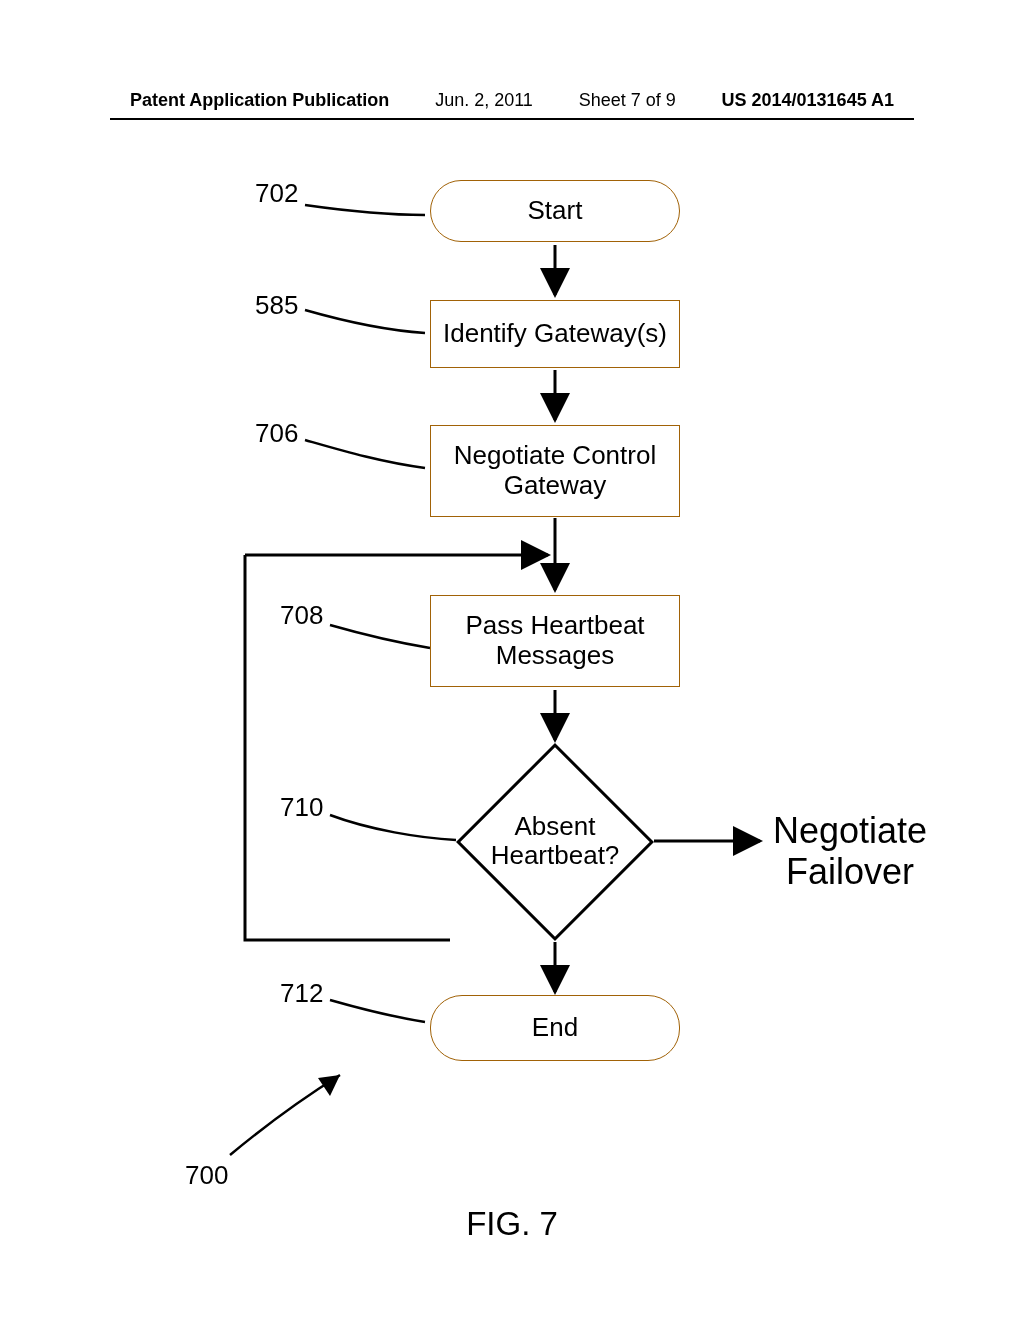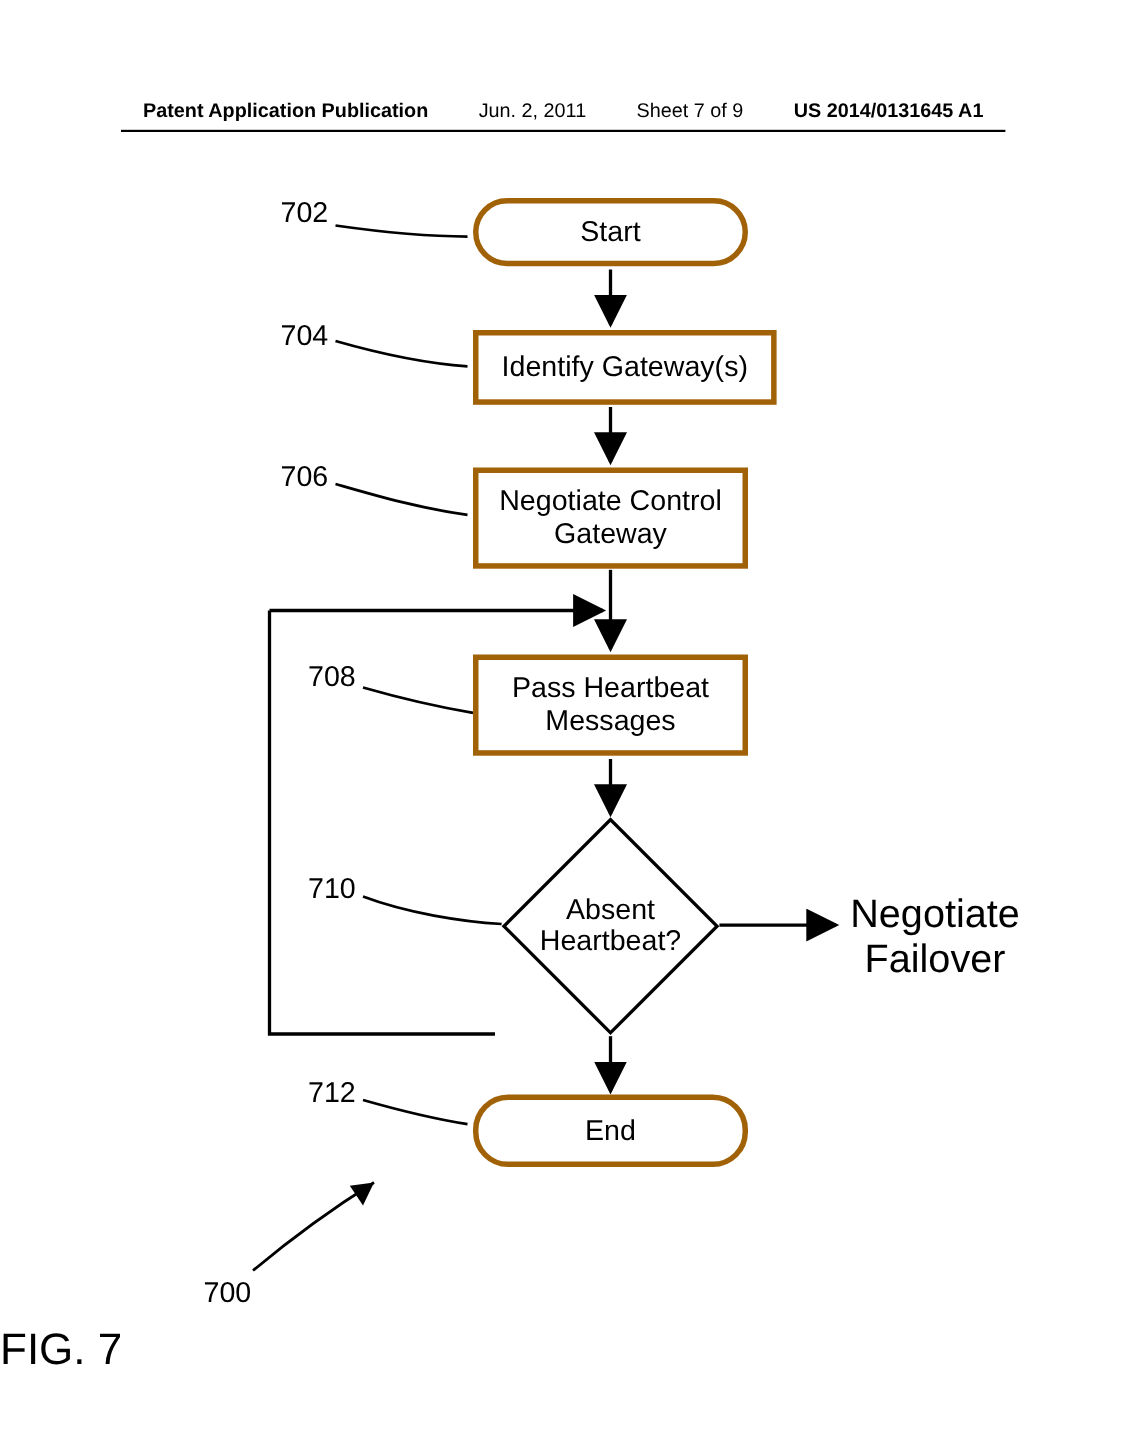--- a/index.html
+++ b/index.html
@@ -25,21 +25,21 @@
   .rule {
     position: absolute;
     top: 118px;
     left: 110px;
     right: 110px;
     height: 2px;
     background: #000;
   }
   .node {
     position: absolute;
-    border: 5px solid #a16207;
+    border: 1px solid #a16207;
     background: #fff;
     display: flex;
     align-items: center;
     justify-content: center;
     text-align: center;
     font-size: 26px;
     line-height: 1.15;
   }
   .terminal { border-radius: 32px; }
   .diamond-wrap {
@@ -66,22 +66,22 @@
     font-size: 26px;
   }
   .side-label {
     position: absolute;
     font-size: 36px;
     text-align: center;
     line-height: 1.15;
   }
   .fig-title {
     position: absolute;
-    font-size: 40px;
-    text-align: left;
+    font-size: 33px;
+    text-align: center;
     width: 100%;
   }
   svg.lines {
     position: absolute;
     top: 0; left: 0;
     width: 1024px;
     height: 1320px;
     pointer-events: none;
   }
   svg.lines line, svg.lines path, svg.lines polyline {
@@ -131,21 +131,21 @@
   <path class="curve" d="M330,1000 C365,1010 400,1018 425,1022"></path>
 
   <path class="curve" d="M230,1155 C260,1130 300,1100 340,1075"></path>
   <polygon class="arrowhead" points="340,1075 318,1078 330,1096"></polygon>
 </svg>
 
 <div class="node terminal" style="left:430px; top:180px; width:250px; height:62px;">
   <span>Start</span>
 </div>
 
-<div class="node" style="left:430px; top:300px; width:276px; height:68px;align-items:center;">
+<div class="node" style="left:430px; top:300px; width:250px; height:68px;align-items:center;">
   <span>Identify Gateway(s)</span>
 </div>
 
 <div class="node" style="left:430px; top:425px; width:250px; height:92px; white-space:pre-line;">
   <span>Negotiate Control
 Gateway</span>
 </div>
 
 <div class="node" style="left:430px; top:595px; width:250px; height:92px; white-space:pre-line;">
   <span>Pass Heartbeat
@@ -159,20 +159,20 @@
 </div>
 
 <div class="node terminal" style="left:430px; top:995px; width:250px; height:66px;">
   <span>End</span>
 </div>
 
 <div class="side-label" style="left:770px; top:810px; width:160px; white-space:pre-line;">Negotiate
 Failover</div>
 
 <div class="ref-label" style="left:255px; top:178px;">702</div>
-<div class="ref-label" style="left:255px; top:290px;">704</div>
+<div class="ref-label" style="left:255px; top:290px;">585</div>
 <div class="ref-label" style="left:255px; top:418px;">706</div>
 <div class="ref-label" style="left:280px; top:600px;">708</div>
 <div class="ref-label" style="left:280px; top:792px;">710</div>
 <div class="ref-label" style="left:280px; top:978px;">712</div>
 <div class="ref-label" style="left:185px; top:1160px;">700</div>
 
 <div class="fig-title" style="top:1205px;">FIG. 7</div>
 
 </body></html>

